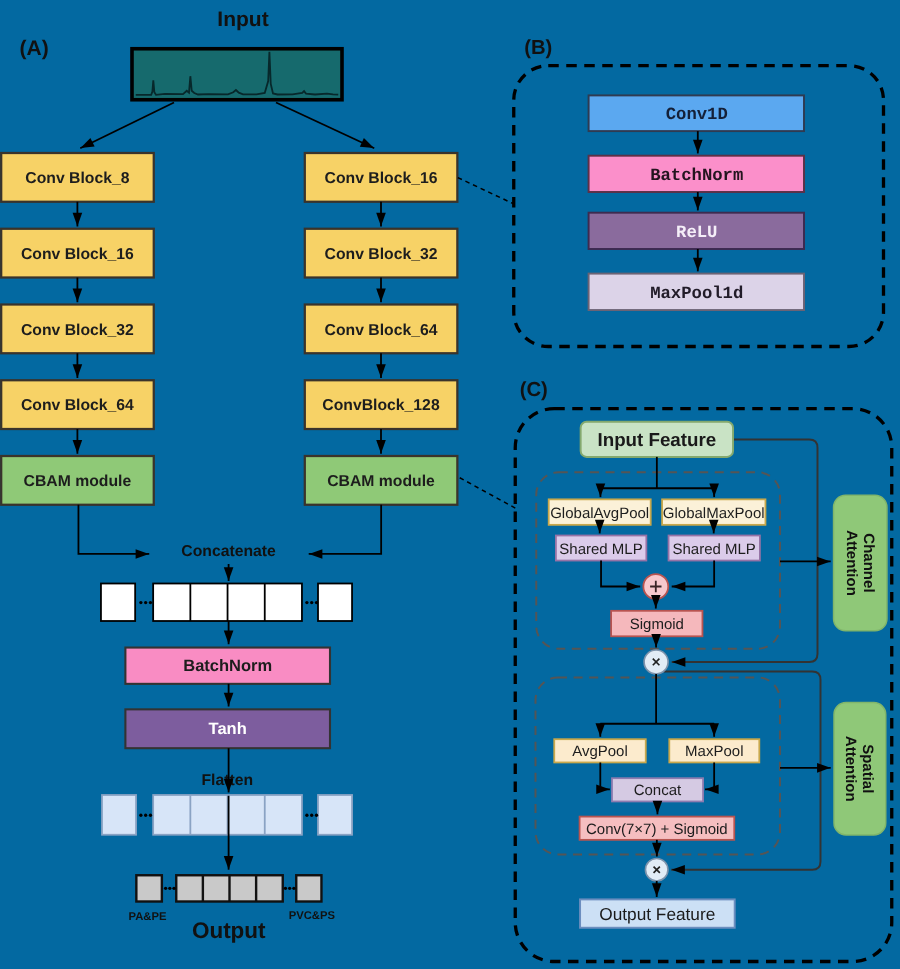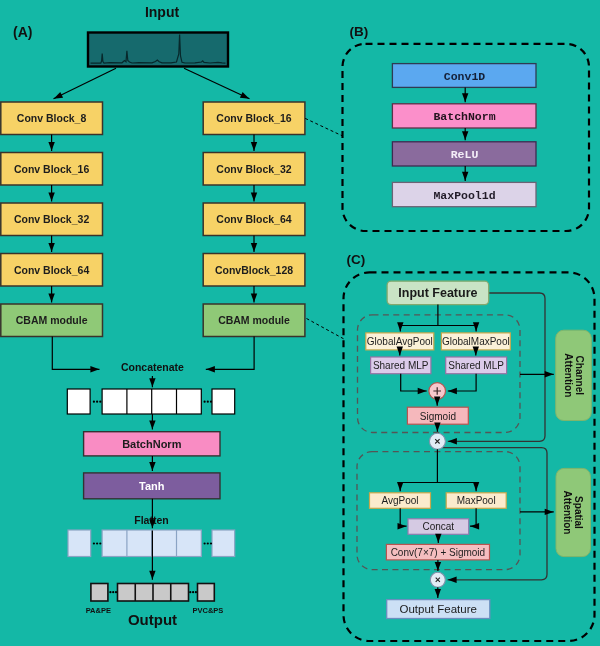--- a/index.html
+++ b/index.html
@@ -1,16 +1,16 @@
 <!DOCTYPE html>
 <html><head>
 <meta charset="utf-8">
 <style>
   html,body{margin:0;padding:0;background:#ffffff;}
-  #page{position:relative;width:600px;height:646px;background:#14b8a6;font-family:"Liberation Sans",sans-serif;}
+  #page{position:relative;width:600px;height:646px;background:#0369a1;font-family:"Liberation Sans",sans-serif;}
   svg text{font-family:"Liberation Sans",sans-serif;}
   .mono{font-family:"Liberation Mono",monospace;font-weight:bold;}
 </style>
 </head>
 <body>
 <div id="page">
 <svg width="600" height="646" viewBox="0 0 600 646">
 <defs>
   <marker id="ar" markerUnits="userSpaceOnUse" markerWidth="11" markerHeight="9" refX="9.6" refY="4" orient="auto">
     <path d="M0.5,0.8 L9.4,4 L0.5,7.2 z" fill="#000"></path>

